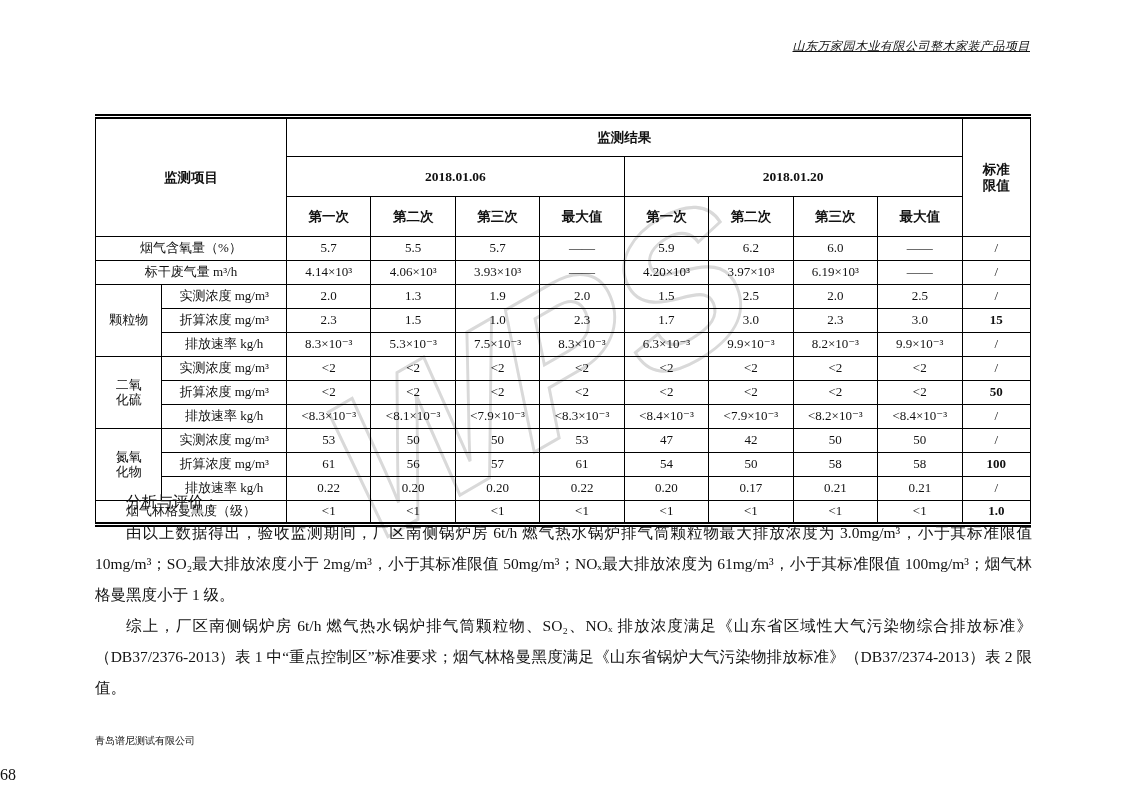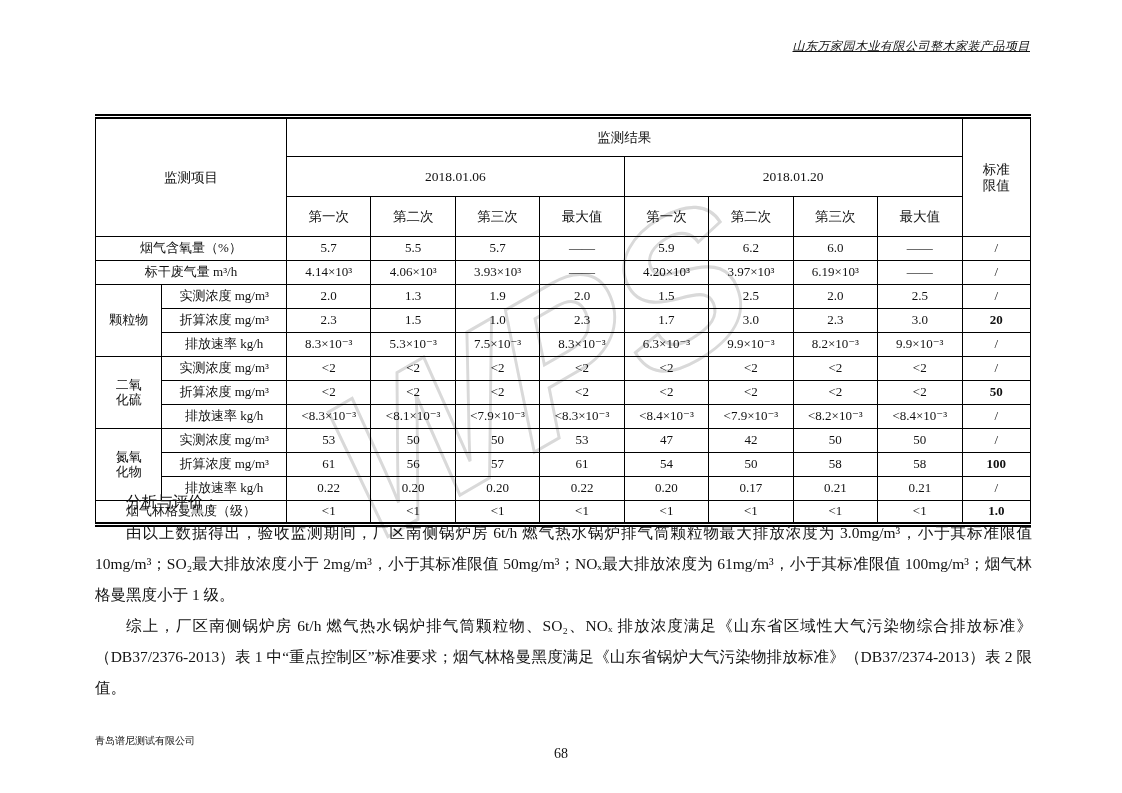--- a/index.html
+++ b/index.html
@@ -29,37 +29,37 @@
   table.mon {
     position:absolute; left:95px; top:114px; width:936px;
     border-collapse:collapse; table-layout:fixed;
     border-top:5px double #000; border-bottom:5px double #000;
   }
   .mon th, .mon td {
     border:1px solid #000; text-align:center; vertical-align:middle;
     padding:0 2px; font-size:13px; line-height:1.15; height:24px;
     overflow:hidden;
   }
-  .mon tr.hr th { height:40px; font-weight:normal; font-size:13.5px; }
+  .mon tr.hr th { height:40px; font-weight:bold; font-size:13.5px; }
   .mon .pre { white-space:pre-line; }
   .mon td.b { font-weight:bold; }
 
   .analysis {
     position:absolute; left:95px; right:90px; top:486px;
     font-size:15.5px;
   }
   .analysis p {
     text-indent:2em; line-height:31px; text-align:justify;
   }
   .doc-footer-left {
     position:absolute; left:95px; top:734px; font-size:10px;
   }
   .doc-footer-page {
-    position:absolute; left:0; width:100%; top:746px;
-    text-align:center; font-size:14px;
+    position:absolute; left:0; width:100%; top:766px;
+    text-align:left; font-size:16px;
   }
 </style>
 </head>
 <body>
 
 <div class="watermark">
   <svg width="640" height="360" viewBox="0 0 640 360">
     <g transform="translate(320,200) rotate(-30) skewX(-8)">
       <text x="0" y="0" text-anchor="middle" dominant-baseline="middle" font-family="Liberation Sans, DejaVu Sans, sans-serif" font-size="200" font-weight="bold" font-style="italic" fill="none" stroke="#d9d9d9" stroke-width="3">WPS</text>
     </g>
@@ -148,21 +148,21 @@
       <tr>
         <td>折算浓度 mg/m³</td>
         <td>2.3</td>
         <td>1.5</td>
         <td>1.0</td>
         <td>2.3</td>
         <td>1.7</td>
         <td>3.0</td>
         <td>2.3</td>
         <td>3.0</td>
-        <td class="b">20</td>
+        <td class="b">15</td>
       </tr>
       <tr>
         <td>排放速率 kg/h</td>
         <td>8.3×10⁻³</td>
         <td>5.3×10⁻³</td>
         <td>7.5×10⁻³</td>
         <td>8.3×10⁻³</td>
         <td>6.3×10⁻³</td>
         <td>9.9×10⁻³</td>
         <td>8.2×10⁻³</td>

